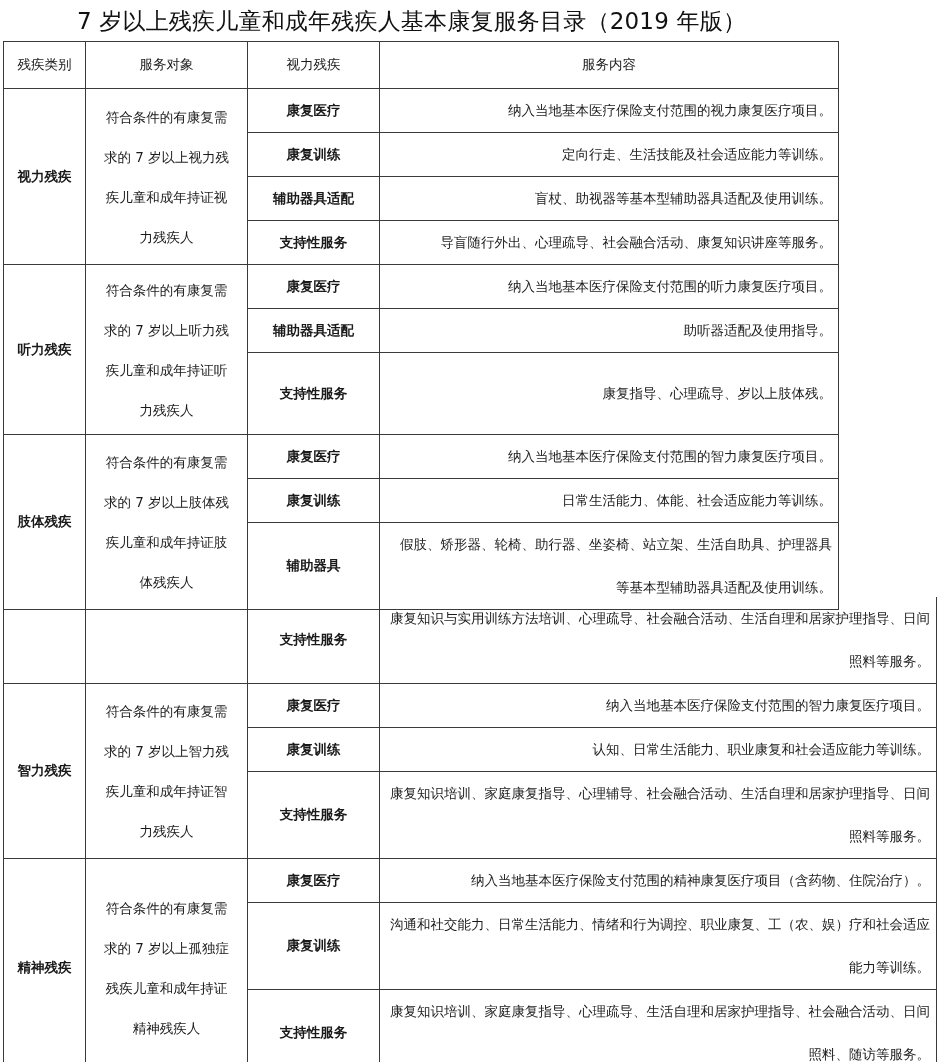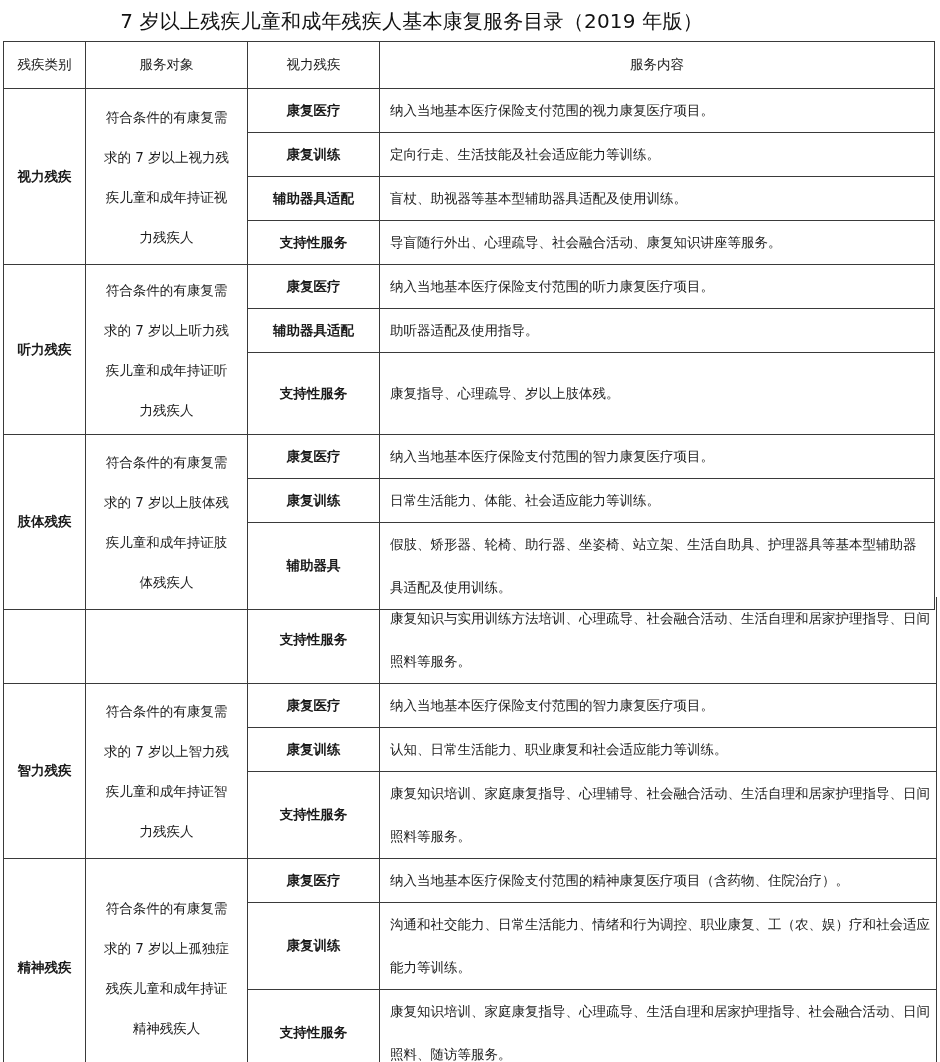--- a/index.html
+++ b/index.html
@@ -3,42 +3,42 @@
   <meta charset="utf-8">
   <style>
     html, body { margin: 0; padding: 0; background: #ffffff; }
     body {
       width: 940px; height: 1062px; position: relative; overflow: hidden;
       font-family: "DejaVu Sans", "Liberation Sans", sans-serif;
       color: #1a1a1a;
     }
     .title {
       position: absolute; left: 0; top: 6px; width: 823px;
-      text-align: center; font-size: 20px; line-height: 30px; color: #111;
+      text-align: center; font-size: 23px; line-height: 30px; color: #111;
       letter-spacing: 0.2px;
     }
     table.catalog {
       position: absolute; border-collapse: collapse; table-layout: fixed;
       font-size: 13.5px; color: #1a1a1a;
     }
     table.catalog td, table.catalog th {
       border: 1.4px solid #3a3a3a; padding: 0; vertical-align: middle;
     }
-    #table-a { left: 3px; top: 41px; width: 932px; padding-left: 12px; }
+    #table-a { left: 3px; top: 41px; width: 836px; padding-left: 12px; }
     #table-b { left: 3px; top: 597px; width: 934px; }
     #table-b tr:first-child td { border-top: none; }
     col.c1 { width: 82px; }
     col.c2 { width: 162px; }
     col.c3 { width: 132px; }
     col.c4 { width: auto; }
     th { font-weight: normal; text-align: center; height: 46px; font-size: 13.5px; }
     td.category { text-align: center; font-weight: bold; }
     td.target { text-align: center; line-height: 40px; }
     td.item { text-align: center; font-weight: bold; margin-top: 40px; }
-    td.content { text-align: left; padding-left: 10px !important; padding-right: 6px !important; line-height: 43px; margin-top: 10px; }
+    td.content { text-align: right; padding-left: 10px !important; padding-right: 6px !important; line-height: 43px; margin-top: 10px; }
     .h42 { height: 41px; }
   </style>
 </head>
 <body>
 
 <div class="title">7 岁以上残疾儿童和成年残疾人基本康复服务目录（2019 年版）</div>
 
 <table class="catalog" id="table-a">
   <colgroup>
       <col class="c1">

